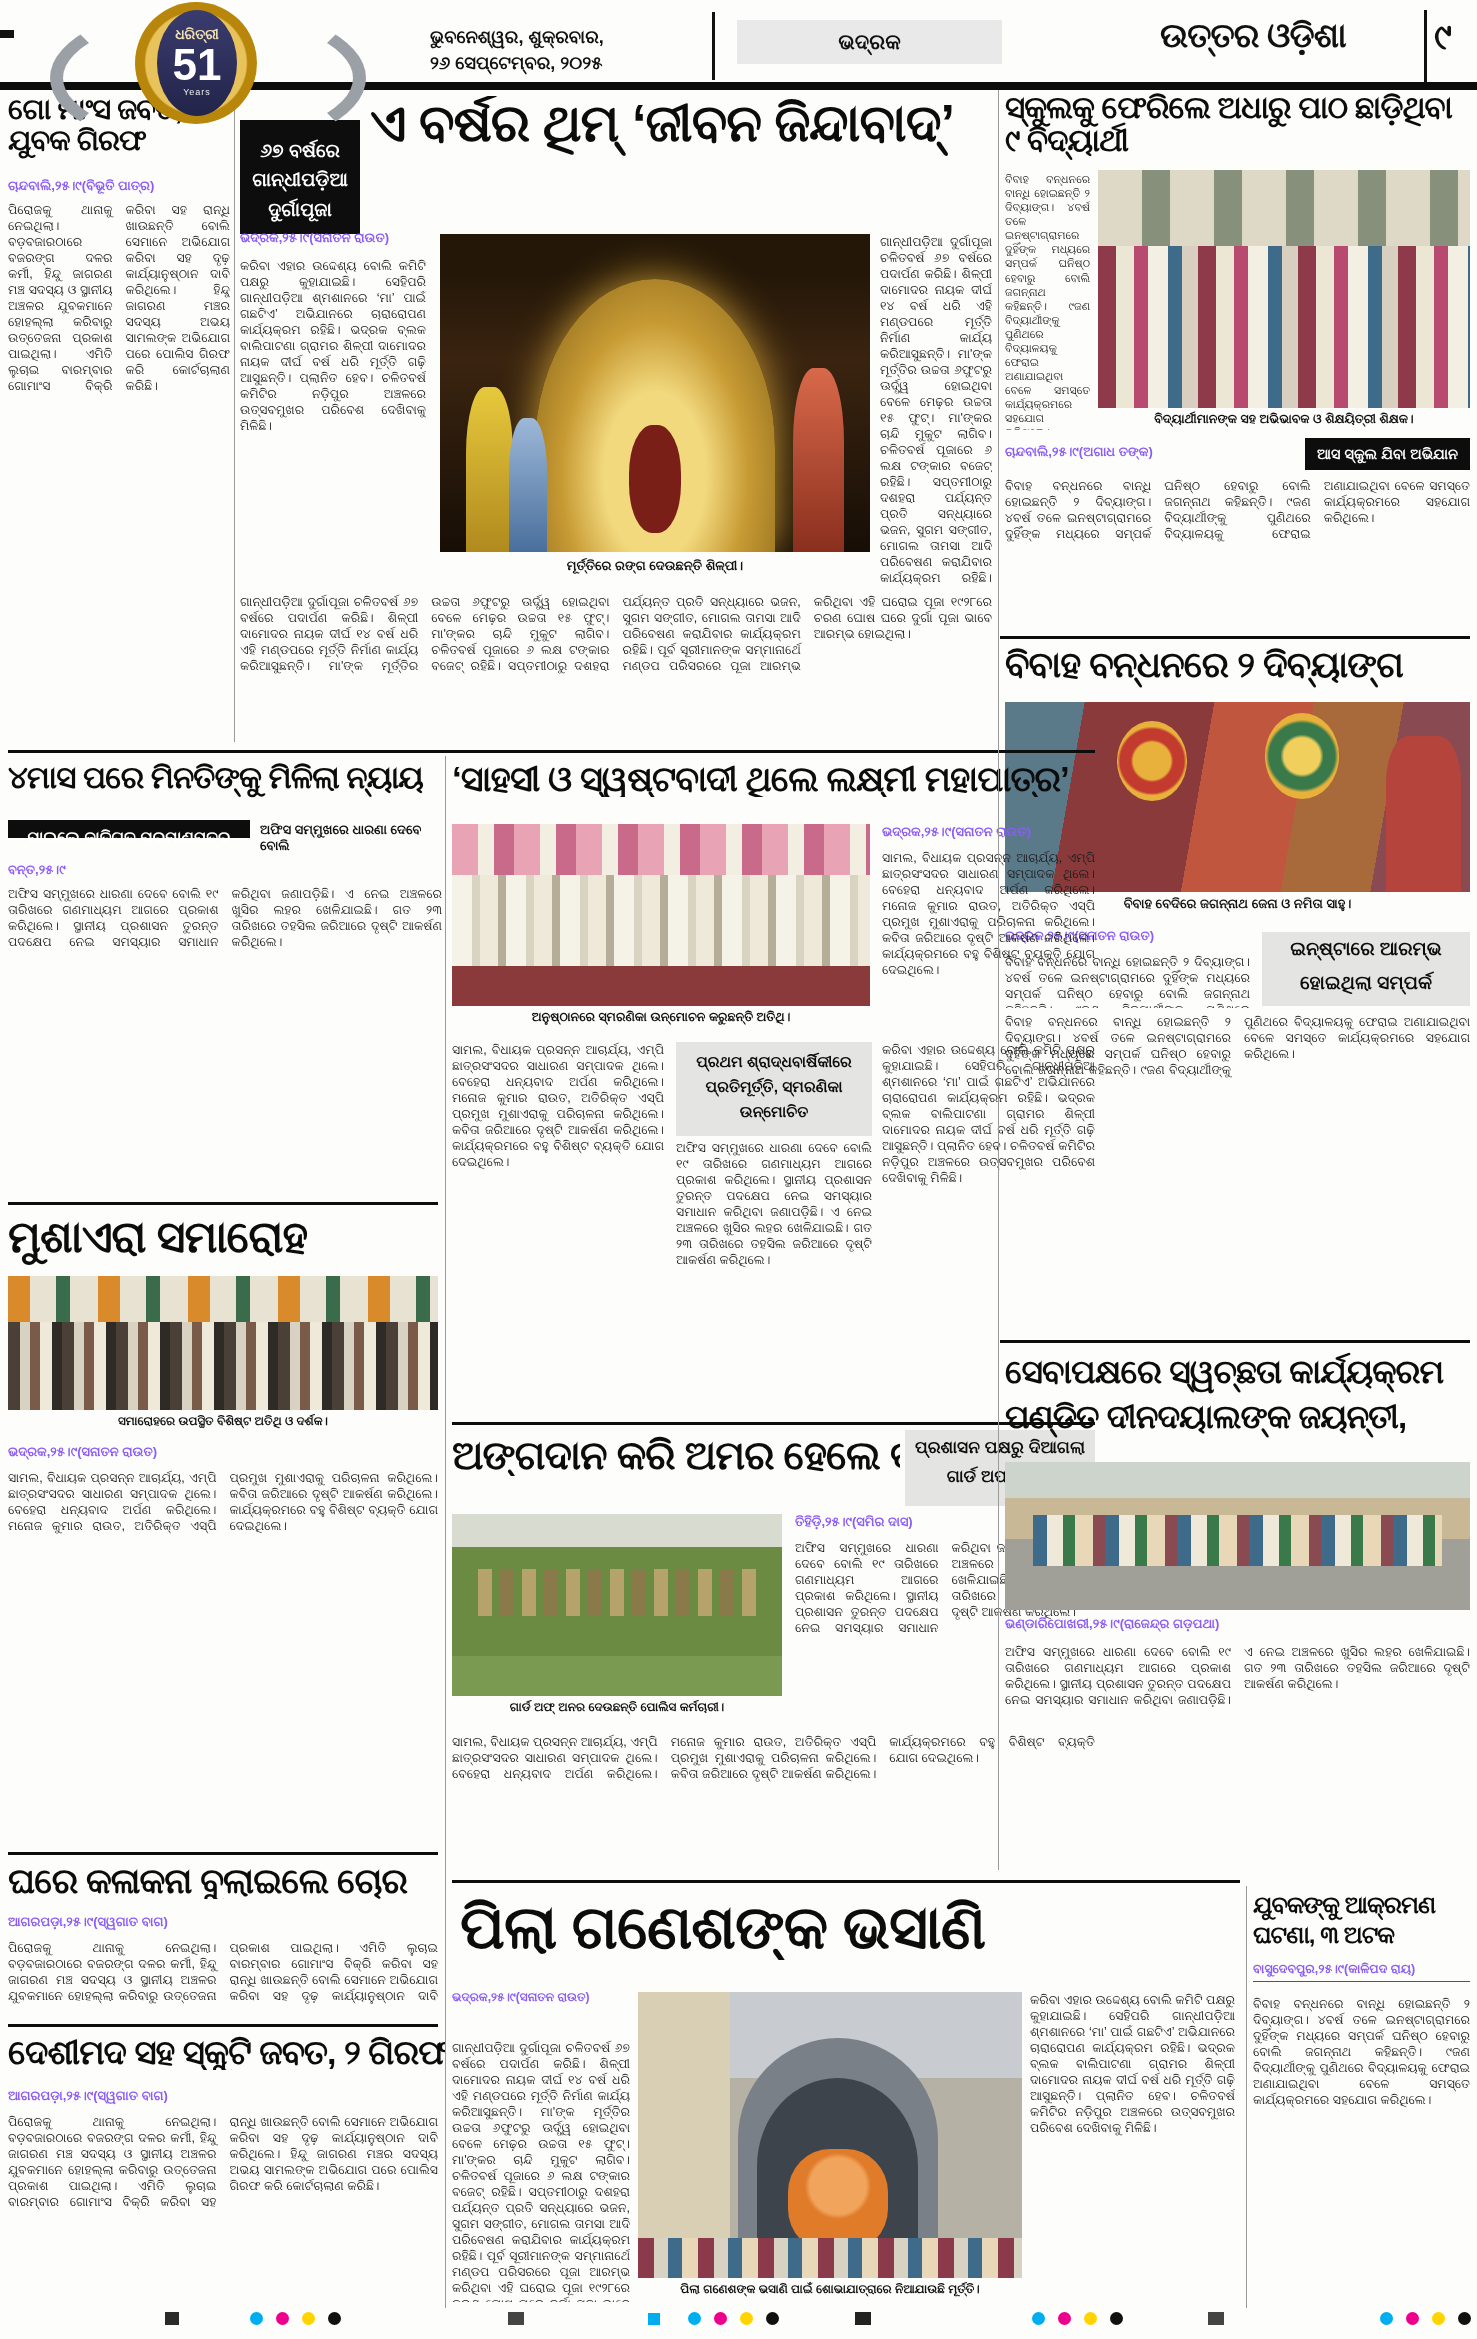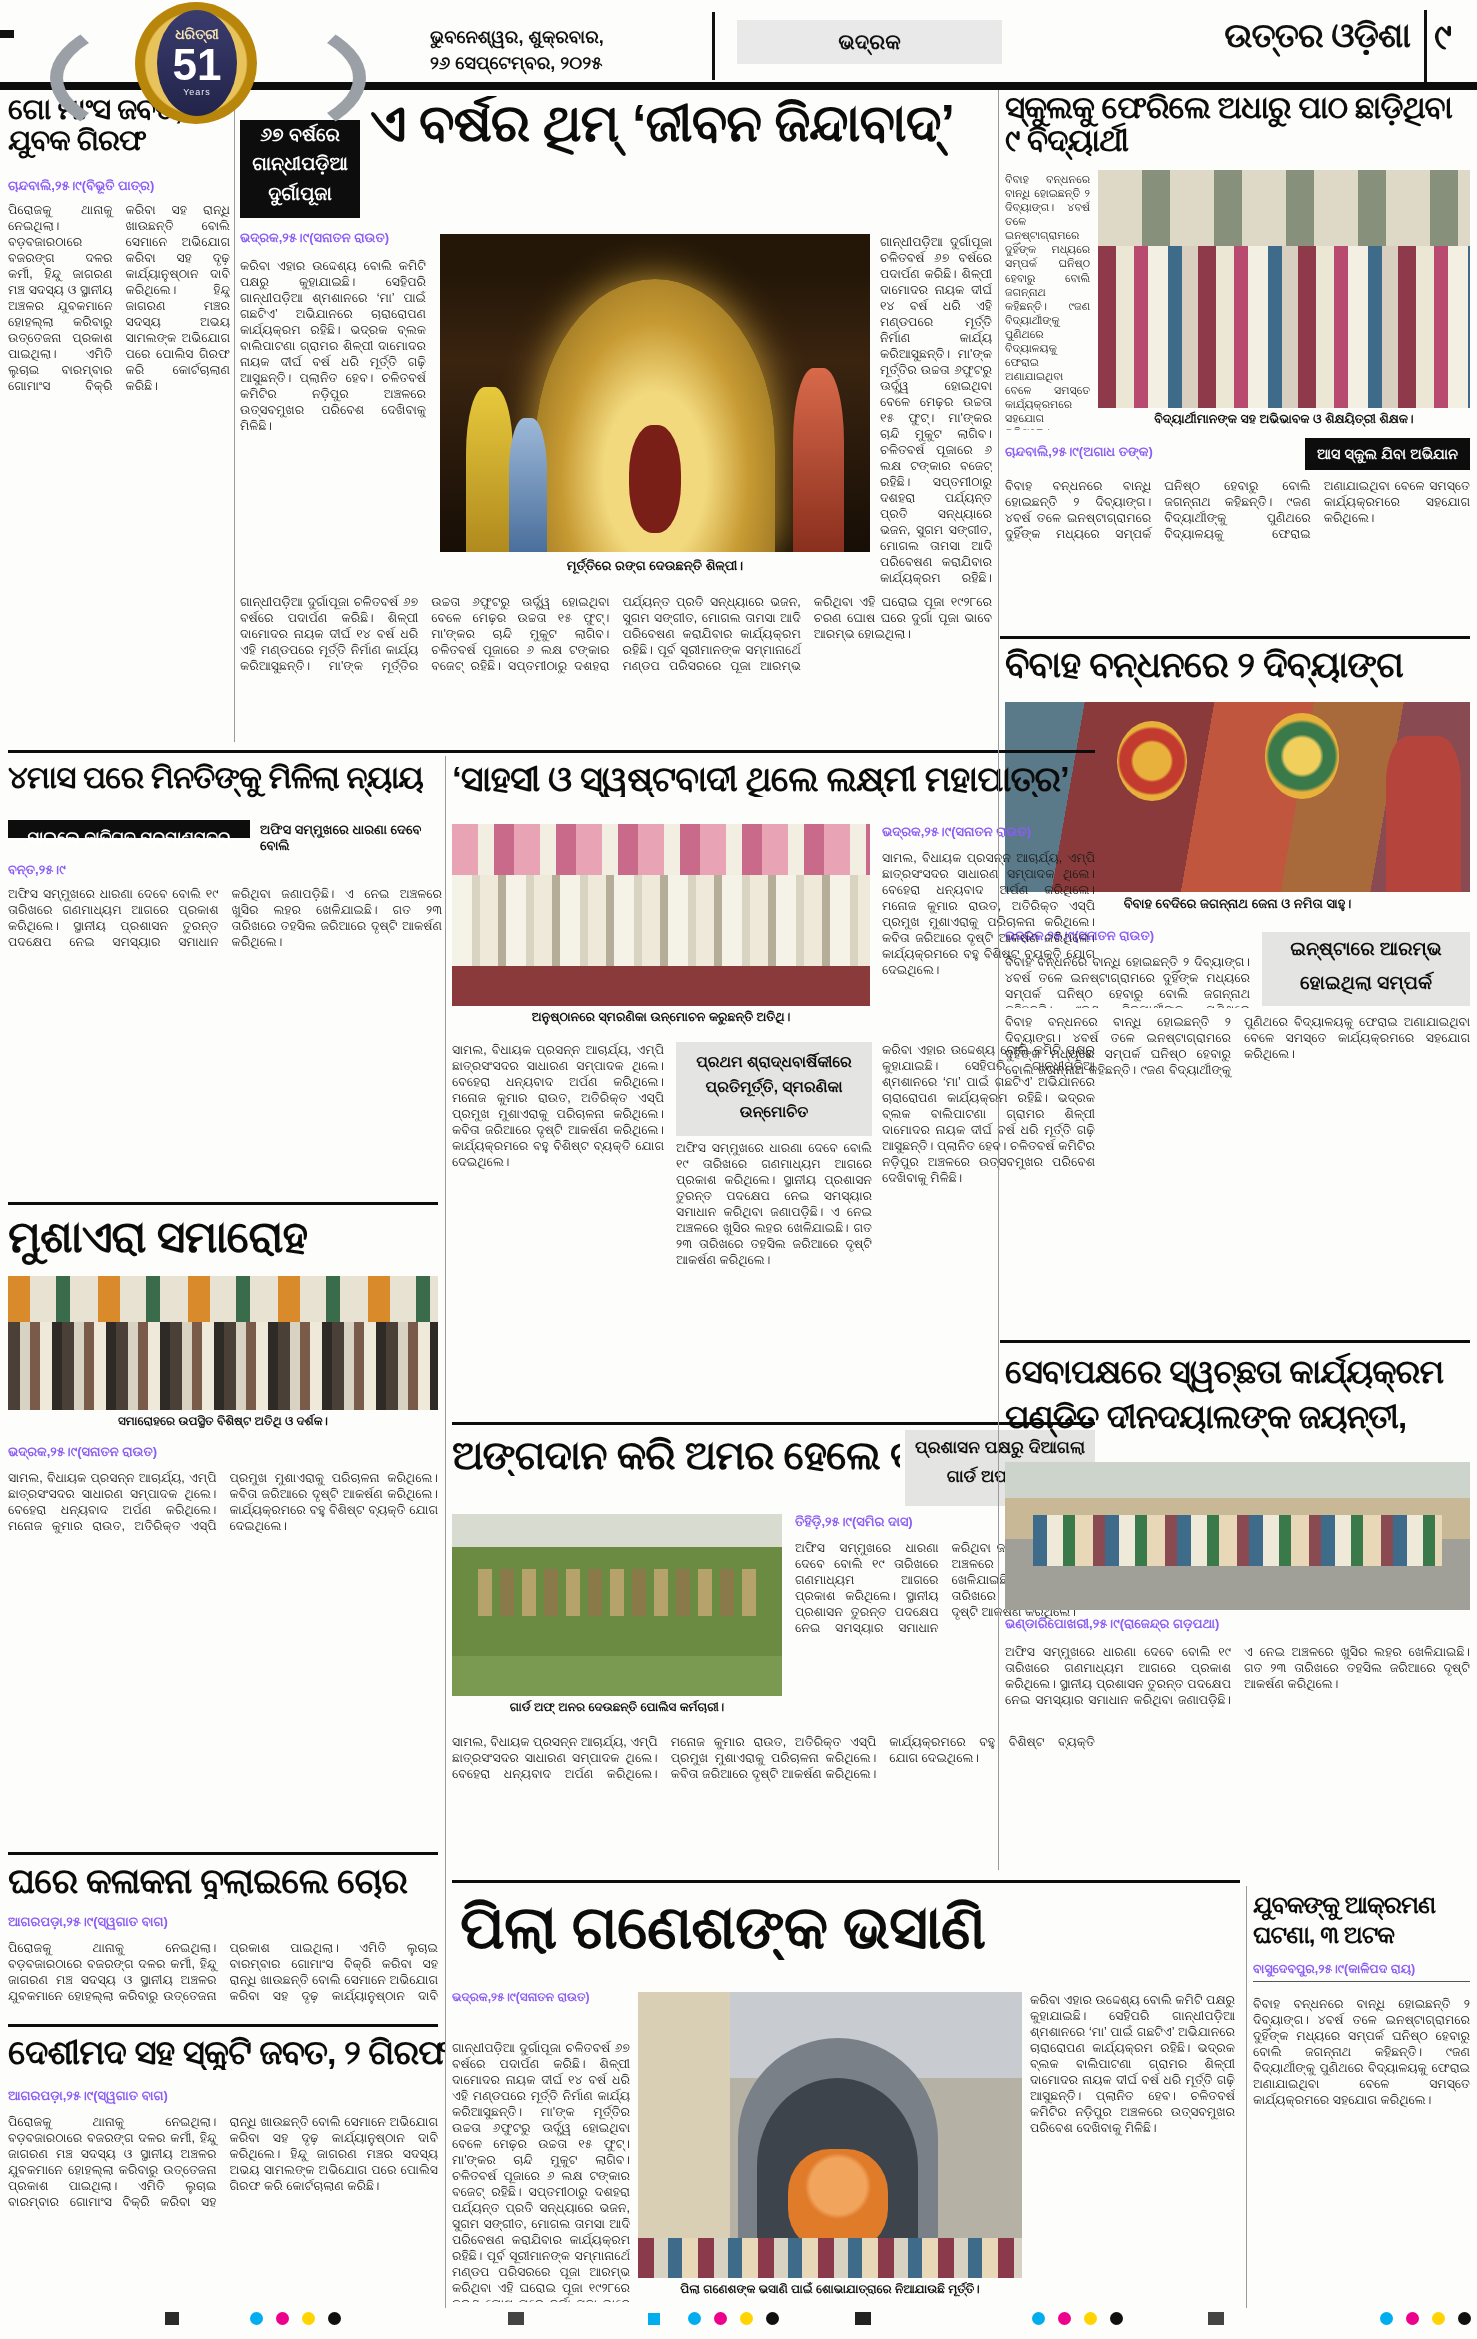--- a/index.html
+++ b/index.html
@@ -45,29 +45,29 @@
     <div>ଭୁବନେଶ୍ୱର, ଶୁକ୍ରବାର,</div>
     <div>୨୬ ସେପ୍ଟେମ୍ବର, ୨୦୨୫</div>
   </div>
 
   <div class="abs" style="left:712px;top:12px;width:3px;height:68px;background:#111;"></div>
 
   <div class="abs" style="left:737px;top:20px;width:265px;height:44px;background:#e9e9e9;display:flex;align-items:center;justify-content:center;">
     <span style="font-size:21px;font-weight:bold;">ଭଦ୍ରକ</span>
   </div>
 
-  <div class="abs" style="left:1160px;top:16px;width:250px;text-align:right;font-size:34px;font-weight:bold;letter-spacing:-1px;">ଉତ୍ତର ଓଡ଼ିଶା</div>
+  <div class="abs" style="left:1160px;top:16px;width:250px;font-size:34px;font-weight:bold;letter-spacing:-1px;">ଉତ୍ତର ଓଡ଼ିଶା</div>
   <div class="abs" style="left:1424px;top:10px;width:3px;height:72px;background:#111;"></div>
   <div class="abs" style="left:1434px;top:16px;width:42px;font-size:36px;font-weight:bold;">୯</div>
 
   <div class="abs hl" style="left:8px;top:94px;width:220px;font-size:29px;">ଗୋ ମାଂସ ଜବତ, ଯୁବକ ଗିରଫ</div>
   <div class="abs dl" style="left:8px;top:178px;width:220px;">ଚାନ୍ଦବାଲି,୨୫।୯(ବିଭୂତି ପାତ୍ର)</div>
   <div class="abs bt c2" style="left:8px;top:202px;width:222px;height:540px;">ପିରୋଜକୁ ଥାନାକୁ ନେଇଥିଲା। ବଡ଼ବଜାରଠାରେ ବଜରଙ୍ଗ ଦଳର କର୍ମୀ, ହିନ୍ଦୁ ଜାଗରଣ ମଞ୍ଚ ସଦସ୍ୟ ଓ ସ୍ଥାନୀୟ ଅଞ୍ଚଳର ଯୁବକମାନେ ହୋହଲ୍ଲା କରିବାରୁ ଉତ୍ତେଜନା ପ୍ରକାଶ ପାଇଥିଲା। ଏମିତି ଲୁଚାଇ ବାରମ୍ବାର ଗୋମାଂସ ବିକ୍ରି କରିବା ସହ ରାନ୍ଧି ଖାଉଛନ୍ତି ବୋଲି ସେମାନେ ଅଭିଯୋଗ କରିବା ସହ ଦୃଢ଼ କାର୍ଯ୍ୟାନୁଷ୍ଠାନ ଦାବି କରିଥିଲେ। ହିନ୍ଦୁ ଜାଗରଣ ମଞ୍ଚର ସଦସ୍ୟ ଅଭୟ ସାମଲଙ୍କ ଅଭିଯୋଗ ପରେ ପୋଲିସ ଗିରଫ କରି କୋର୍ଟଚାଲାଣ କରିଛି।</div>
 
-  <div class="abs kbox" style="left:240px;top:120px;width:120px;height:98px;font-size:19px;line-height:1.55;padding-top:0;">
+  <div class="abs kbox" style="left:240px;top:120px;width:120px;height:98px;font-size:19px;line-height:1.55;padding-top:16px;">
     <div>୬୭ ବର୍ଷରେ</div>
     <div>ଗାନ୍ଧୀପଡ଼ିଆ</div>
     <div>ଦୁର୍ଗାପୂଜା</div>
   </div>
   <div class="abs hl" style="left:370px;top:96px;width:625px;height:82px;font-size:52px;white-space:nowrap;overflow:hidden;">ଏ ବର୍ଷର ଥିମ୍ ‘ଜୀବନ ଜିନ୍ଦାବାଦ୍’</div>
   <div class="abs dl" style="left:240px;top:230px;width:210px;">ଭଦ୍ରକ,୨୫।୯(ସନାତନ ରାଉତ)</div>
   <div class="abs bt" style="left:240px;top:258px;width:186px;height:330px;">କରିବା ଏହାର ଉଦ୍ଦେଶ୍ୟ ବୋଲି କମିଟି ପକ୍ଷରୁ କୁହାଯାଇଛି। ସେହିପରି ଗାନ୍ଧୀପଡ଼ିଆ ଶ୍ମଶାନରେ ‘ମା’ ପାଇଁ ଗଛଟିଏ’ ଅଭିଯାନରେ ଚାରାରୋପଣ କାର୍ଯ୍ୟକ୍ରମ ରହିଛି। ଭଦ୍ରକ ବ୍ଲକ ବାଲିପାଟଣା ଗ୍ରାମର ଶିଳ୍ପୀ ଦାମୋଦର ନାୟକ ଦୀର୍ଘ ବର୍ଷ ଧରି ମୂର୍ତ୍ତି ଗଢ଼ି ଆସୁଛନ୍ତି। ପ୍ଲାନିତ ହେବ। ଚଳିତବର୍ଷ କମିଟିର ନଡ଼ିପୁର ଅଞ୍ଚଳରେ ଉତ୍ସବମୁଖର ପରିବେଶ ଦେଖିବାକୁ ମିଳିଛି।</div>
 
   <div class="abs photo" style="left:440px;top:234px;width:430px;height:318px;background:linear-gradient(180deg,#241708 0 12%,#3a2410 40%,#170e06 100%);">
     <div class="abs" style="left:22%;bottom:0;width:56%;height:86%;border-radius:50% 50% 0 0/62% 62% 0 0;background:radial-gradient(ellipse at 50% 72%,#f2d97e 0 30%,#c79a33 55%,#7a5a16 100%);box-shadow:0 0 40px #c79a33;"></div>

